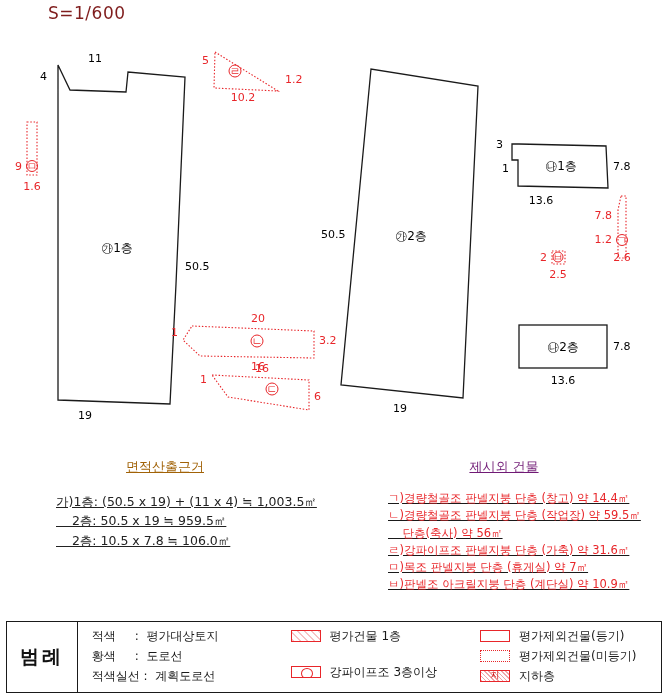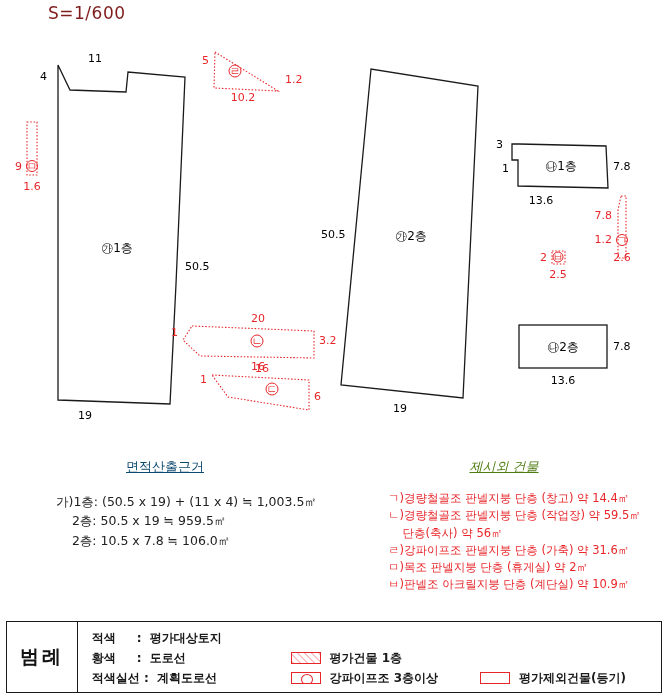--- a/index.html
+++ b/index.html
@@ -31,45 +31,45 @@
     font-size:11px; fill:#e8262a;
     font-family:"DejaVu Sans", sans-serif;
     text-anchor:middle;
   }
   .calc-title, .excl-title {
     font-size:13px;
     text-align:center;
     text-decoration:underline;
     font-family:"DejaVu Sans", sans-serif;
   }
-  .calc-title { color:#0c4a6e; }
-  .excl-title { color:#4d7c0f;font-style:italic; }
+  .calc-title { color:#a16207; }
+  .excl-title { color:#701a75; }
   .calc-line {
     font-size:12.5px; color:#222; white-space:pre;
-    font-family:"DejaVu Sans", sans-serif; line-height:1.55;
+    font-family:"DejaVu Sans", sans-serif; line-height:1.55;text-decoration:underline;
   }
   .excl-line {
     font-size:11.5px; color:#e8262a; white-space:pre;
     font-family:"DejaVu Sans", sans-serif; line-height:1.5;
   }
   
   #legend-box {
     left:6px; top:621px; width:656px; height:72px;
     border:1.3px solid #1a1a1a;
     box-sizing:border-box;
     display:flex; align-items:stretch;
   }
   #legend-title-cell {
     width:74px; display:flex; align-items:center; justify-content:center;
     border-right:1.3px solid #1a1a1a;
   }
   #legend-title { font-size:19px; letter-spacing:3px; color:#111;font-weight:bold; }
-  .legend-col { display:flex; flex-direction:column; justify-content:flex-end; padding:4px 0 4px 14px;font-weight:bold; }
+  .legend-col { display:flex; flex-direction:column; justify-content:flex-start; padding:4px 0 4px 14px; }
   #legend-col-1 { width:196px; }
-  #legend-col-2 { width:186px; }
+  #legend-col-2 { width:186px;gap:16px; }
   #legend-col-3 { width:192px; }
   .legend-row { display:flex; align-items:center; height:20px; }
   .legend-text { font-size:12px; color:#1a1a1a; white-space:pre; }
   .sw {
     width:30px; height:12px; margin-right:9px;
     box-sizing:border-box; flex:none; position:relative; overflow:hidden;
   }
   .sw-1f { border:1.2px solid #e8262a;
     background:repeating-linear-gradient(45deg,#f7c3c5 0 1.5px,#ffffff 1.5px 5px); }
   .sw-2f { border:1.2px solid #e8262a;
@@ -185,26 +185,26 @@
   <div class="calc-title">면적산출근거</div>
   <div style="padding-left:56px; padding-top:16px;">
     <div class="calc-line">가)1층: (50.5 x 19) + (11 x 4) ≒ 1,003.5㎡</div>
     <div class="calc-line">    2층: 50.5 x 19 ≒ 959.5㎡</div>
     <div class="calc-line">    2층: 10.5 x 7.8 ≒ 106.0㎡</div>
   </div>
 </div>
 
 <div class="abs" style="left:340px; top:458px; width:328px;">
   <div class="excl-title">제시외 건물</div>
-  <div style="padding-left:48px; padding-top:14px;">
+  <div style="padding-left:48px; padding-top:14px;text-decoration:underline;">
     <div class="excl-line">ㄱ)경량철골조 판넬지붕 단층 (창고) 약 14.4㎡</div>
     <div class="excl-line">ㄴ)경량철골조 판넬지붕 단층 (작업장) 약 59.5㎡</div>
     <div class="excl-line">    단층(축사) 약 56㎡</div>
     <div class="excl-line">ㄹ)강파이프조 판넬지붕 단층 (가축) 약 31.6㎡</div>
-    <div class="excl-line">ㅁ)목조 판넬지붕 단층 (휴게실) 약 2㎡</div>
+    <div class="excl-line">ㅁ)목조 판넬지붕 단층 (휴게실) 약 7㎡</div>
     <div class="excl-line">ㅂ)판넬조 아크릴지붕 단층 (계단실) 약 10.9㎡</div>
   </div>
 </div>
 
 <div class="abs" id="legend-box">
 
   <div id="legend-title-cell">
     <span id="legend-title">범례</span>
   </div>
 
@@ -229,14 +229,22 @@
       <span class="sw sw-3f"></span>
       <span class="legend-text">강파이프조 3층이상</span>
     </div>
   </div>
 
   <div class="legend-col" id="legend-col-3">
     <div class="legend-row">
       <span class="sw sw-ex"></span>
       <span class="legend-text">평가제외건물(등기)</span>
     </div>
+    <div class="legend-row">
+      <span class="sw sw-exu"></span>
+      <span class="legend-text">평가제외건물(미등기)</span>
+    </div>
+    <div class="legend-row">
+      <span class="sw sw-b"></span>
+      <span class="legend-text">지하층</span>
+    </div>
   </div>
 </div>
 
 </body></html>

